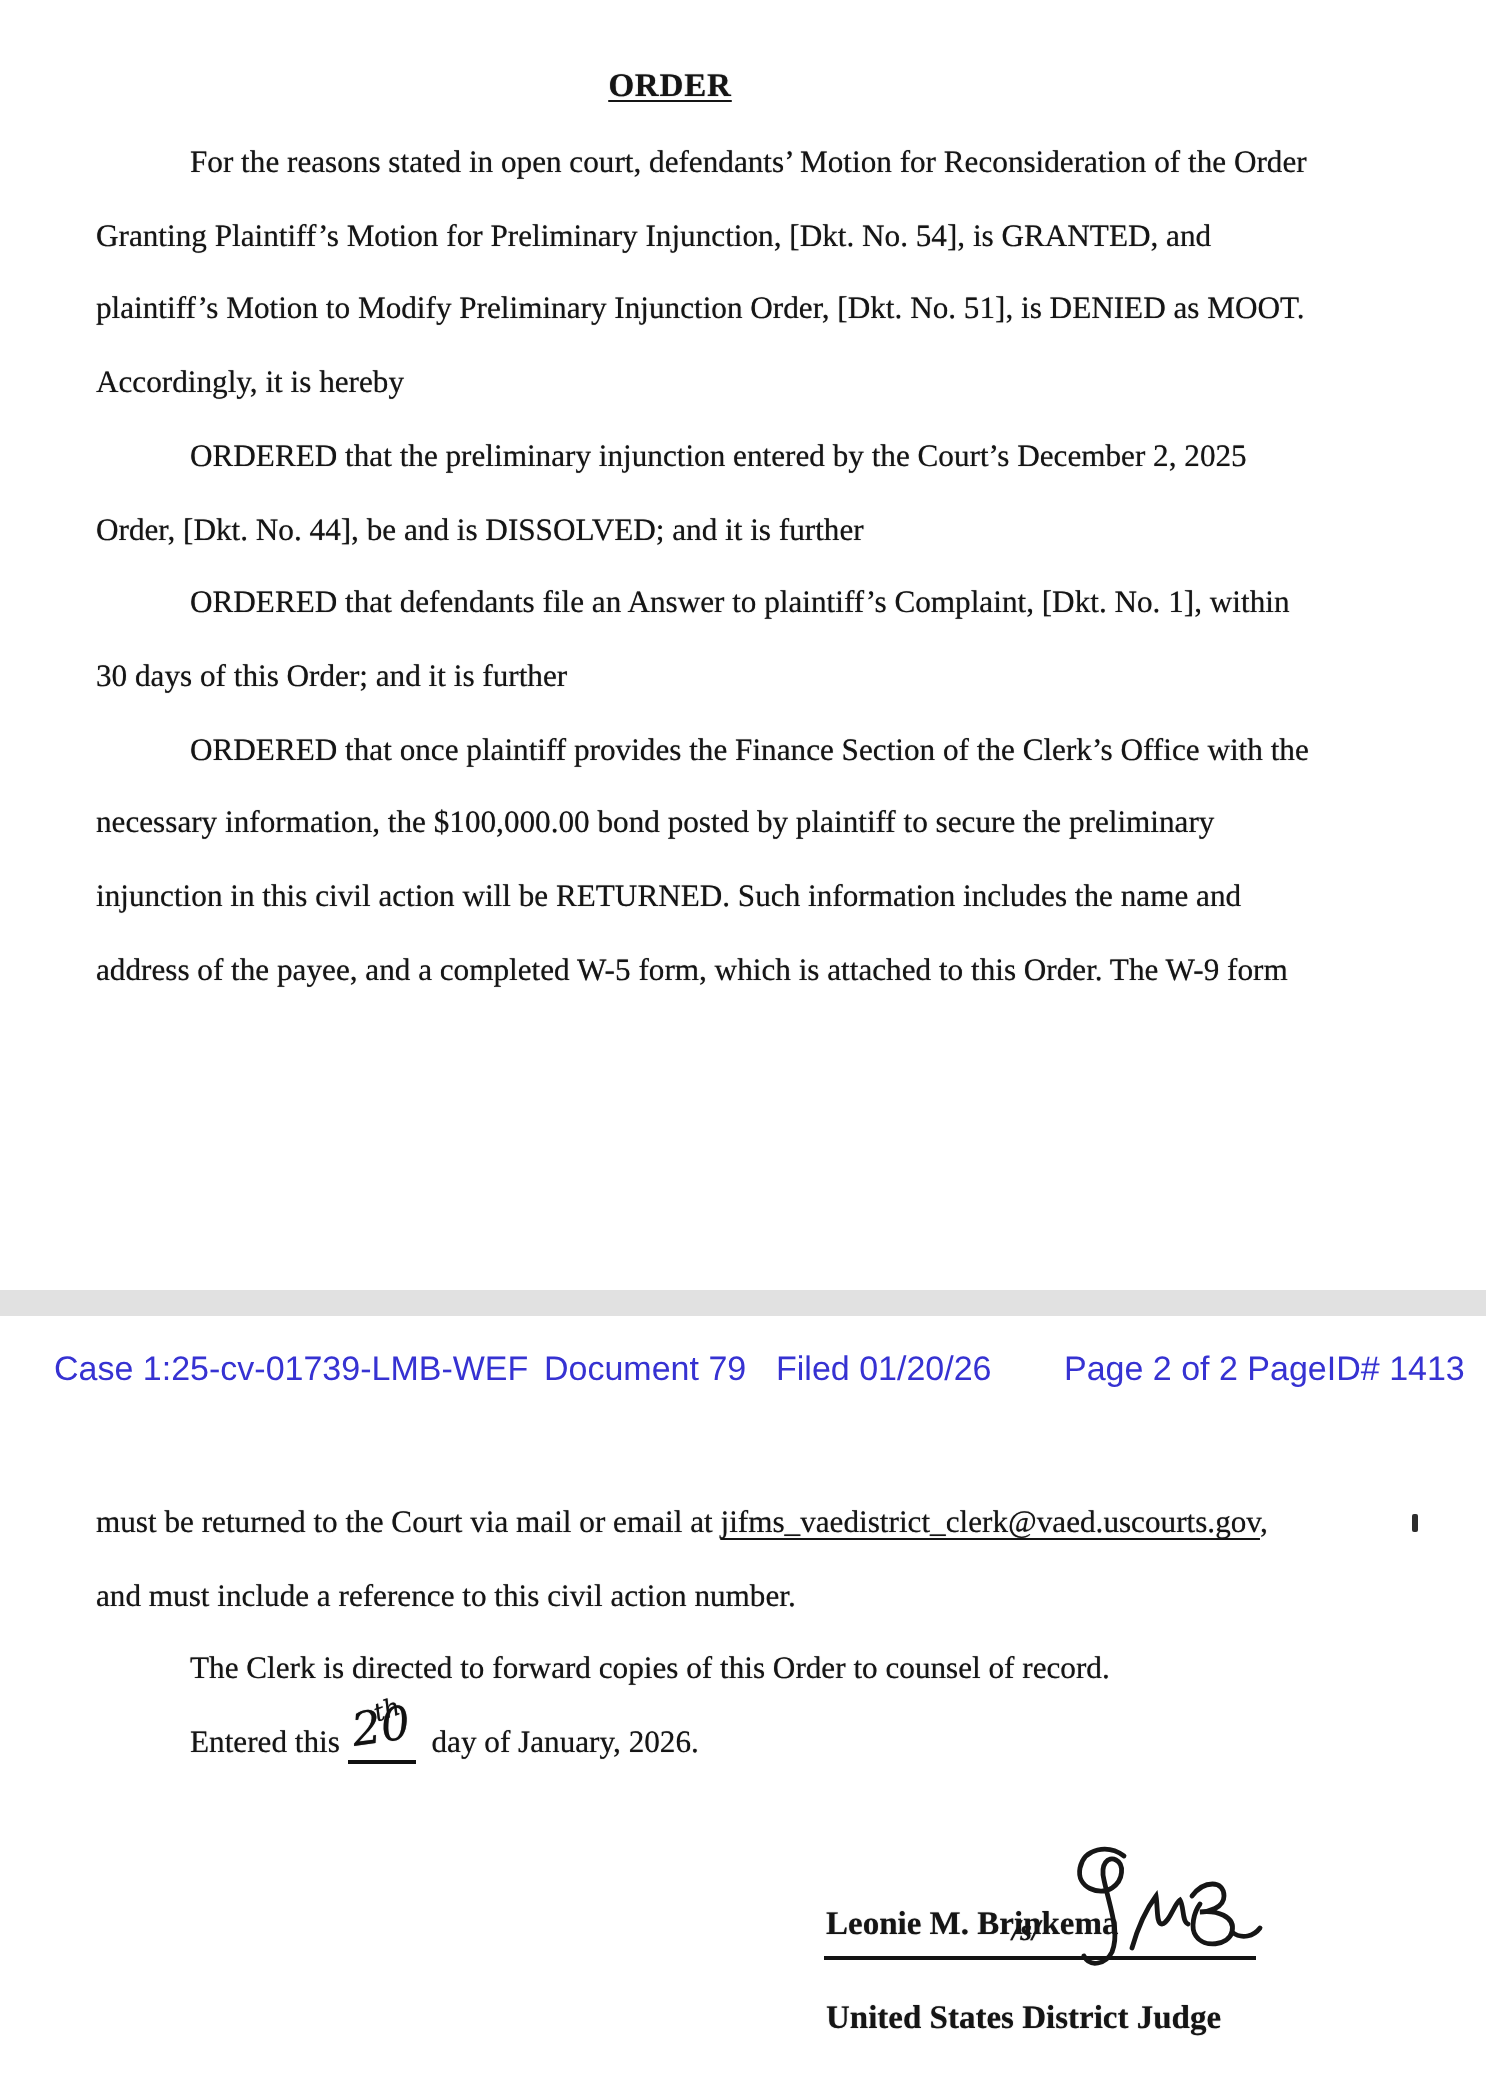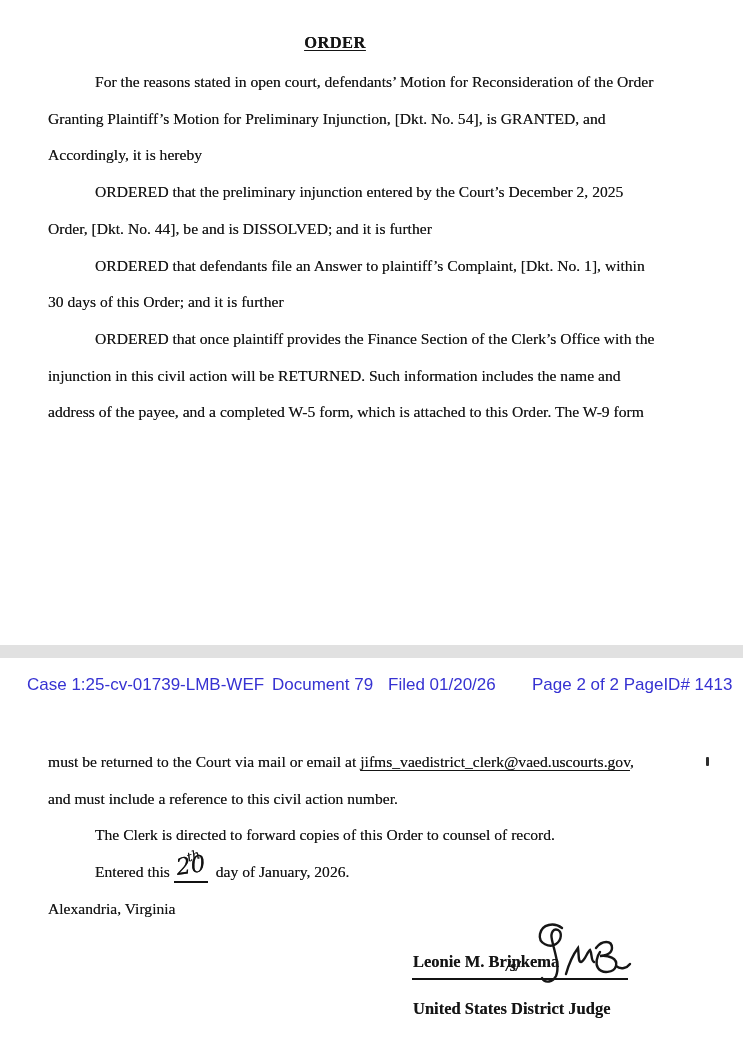--- a/index.html
+++ b/index.html
@@ -63,26 +63,28 @@
 
 <div class="canvas">
 
   <div class="order-title">
     <span>ORDER</span>
   </div>
 
   <div class="textblock" id="p1" style="top:64px;">
       <div class="line indent">For the reasons stated in open court, defendants’ Motion for Reconsideration of the Order</div>
       <div class="line">Granting Plaintiff’s Motion for Preliminary Injunction, [Dkt. No. 54], is GRANTED, and</div>
+      <div class="line">plaintiff’s Motion to Modify Preliminary Injunction Order, [Dkt. No. 51], is DENIED as MOOT.</div>
       <div class="line">Accordingly, it is hereby</div>
       <div class="line indent">ORDERED that the preliminary injunction entered by the Court’s December 2, 2025</div>
       <div class="line">Order, [Dkt. No. 44], be and is DISSOLVED; and it is further</div>
       <div class="line indent">ORDERED that defendants file an Answer to plaintiff’s Complaint, [Dkt. No. 1], within</div>
       <div class="line">30 days of this Order; and it is further</div>
       <div class="line indent">ORDERED that once plaintiff provides the Finance Section of the Clerk’s Office with the</div>
+      <div class="line">necessary information, the $100,000.00 bond posted by plaintiff to secure the preliminary</div>
       <div class="line">injunction in this civil action will be RETURNED. Such information includes the name and</div>
       <div class="line">address of the payee, and a completed W-5 form, which is attached to this Order. The W-9 form</div>
     </div>
 
   <div class="page-gap" style="background: rgb(225, 225, 225);"></div>
 
   <div class="stamp" style="color: rgb(54, 50, 210);">
     <span class="s-case">Case 1:25-cv-01739-LMB-WEF</span>
     <span class="s-doc">Document 79</span>
     <span class="s-filed">Filed 01/20/26</span>
@@ -91,21 +93,20 @@
 
   <div class="textblock" id="p2">
     <div class="line"><span>must be returned to the Court via mail or email at </span><span class="email">jifms_vaedistrict_clerk@vaed.uscourts.gov</span><span>,</span></div>
     <div class="line">and must include a reference to this civil action number.</div>
     <div class="line indent">The Clerk is directed to forward copies of this Order to counsel of record.</div>
     <div class="line indent">
       <span>Entered this</span>
       <span class="hand-slot"><span class="hand-th">th</span><span class="hand-20">20</span><span class="hand-line"></span></span>
       <span>day of January, 2026.</span>
     </div>
-    <div class="line">Alexandria, Virginia</div>
   </div>
 
   <div class="artifact"></div>
 
   <div class="sig-rule"></div>
   <span class="sig-s">/s/</span>
   <svg class="sig-svg" width="104" height="68" viewBox="0 0 104 68" fill="none">
     <g stroke="#161616" stroke-width="2.4" stroke-linecap="round" fill="none">
       <path d="M34,8 C26,2 14,4 12,14 C10,24 22,28 28,24 C34,20 34,12 30,10 C26,8 22,12 24,20 C27,34 32,46 28,56 C25,62 17,64 14,58"></path>
       <path d="M38,54 C42,40 47,32 50,28 C51,34 50,42 53,42 C57,41 59,32 62,30 C64,33 63,41 66,42"></path>

